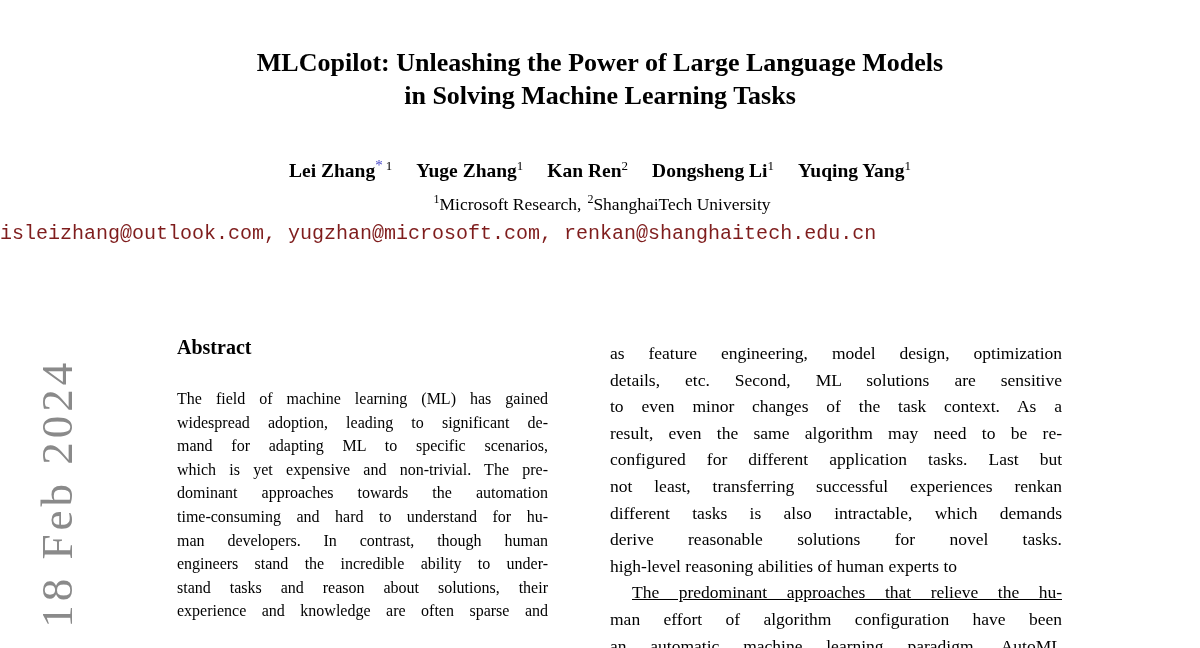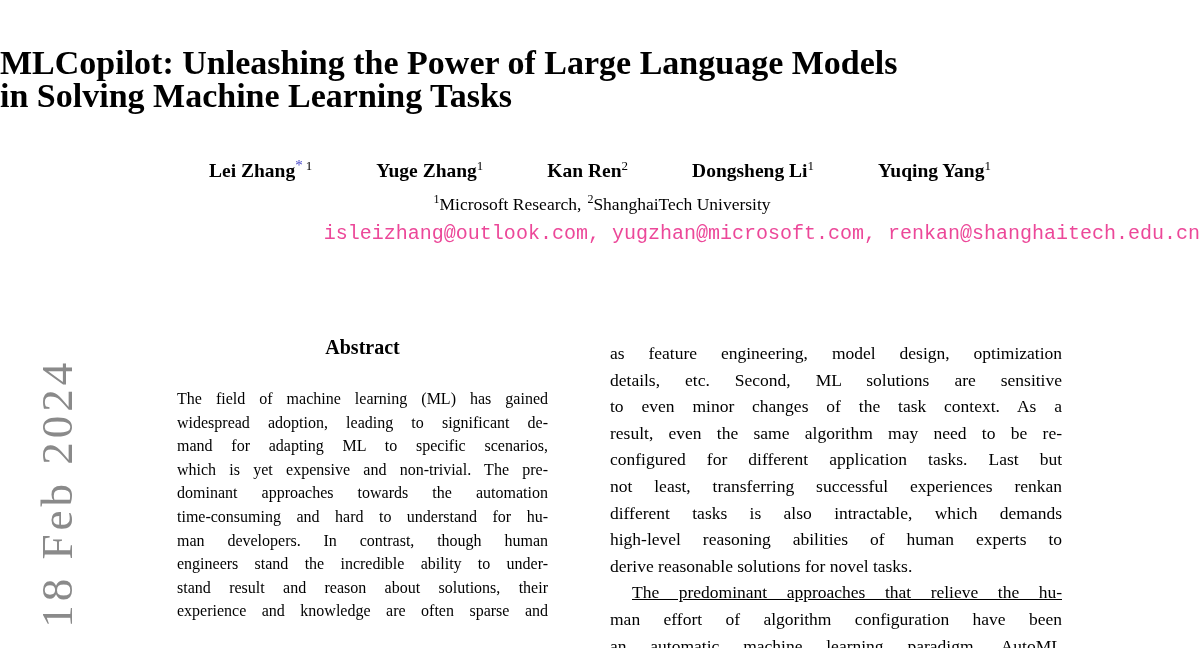--- a/index.html
+++ b/index.html
@@ -25,33 +25,33 @@
     letter-spacing: 4px;
     white-space: nowrap;
     color: #8a8a8a;
   }
 
   
   #title-block {
     position: absolute;
     left: 0; right: 0;
     top: 46px;
-    text-align: left;
+    text-align: center;
     font-weight: bold;
-    font-size: 34px;
+    font-size: 26px;
     line-height: 33px;
     color: #000;
   }
   #authors-row {
     position: absolute;
     left: 0; right: 0;
     top: 160px;
     display: flex;
     justify-content: center;
-    gap: 64px;
+    gap: 24px;
     font-weight: bold;
     font-size: 19.5px;
     color: #000;
     white-space: nowrap;
     font-family: Liberation Serif, serif;
   }
   .author sup {
     font-weight: normal;
     font-size: 13px;
     line-height: 0;
@@ -68,35 +68,35 @@
     text-align: center;
     font-size: 17.5px;
     color: #000;
   }
   #affiliation-line sup { font-size: 12px; line-height: 0; }
   .affil-gap { margin-left: 6px; }
   #email-line {
     position: absolute;
     left: 0; right: 0;
     top: 222px;
-    text-align: right;
+    text-align: left;
     font-family: "Liberation Mono", "DejaVu Sans Mono", monospace;
     font-size: 20px;
-    color: #ec4899;
+    color: #7f1d1d;
   }
 
   
   #abstract-block {
     position: absolute;
     left: 177px;
     top: 336px;
     width: 371px;
   }
   #abstract-heading {
-    text-align: center;
+    text-align: left;
     font-weight: bold;
     font-size: 20px;
     color: #000;
   }
   #abstract-body {
     margin-top: 28px;
     font-size: 16px;
     line-height: 23.6px;
     color: #000;
     font-family: Liberation Serif, serif;
@@ -146,36 +146,36 @@
     <div id="abstract-heading">Abstract</div>
     <div id="abstract-body">
         <div class="tline">The field of machine learning (ML) has gained</div>
         <div class="tline">widespread adoption, leading to significant de-</div>
         <div class="tline">mand for adapting ML to specific scenarios,</div>
         <div class="tline">which is yet expensive and non-trivial. The pre-</div>
         <div class="tline">dominant approaches towards the automation</div>
         <div class="tline">time-consuming and hard to understand for hu-</div>
         <div class="tline">man developers. In contrast, though human</div>
         <div class="tline">engineers stand the incredible ability to under-</div>
-        <div class="tline">stand result and reason about solutions, their</div>
+        <div class="tline">stand tasks and reason about solutions, their</div>
         <div class="tline">experience and knowledge are often sparse and</div>
       </div>
   </div>
 
   <div id="right-column">
     <div id="para1">
         <div class="tline">as feature engineering, model design, optimization</div>
         <div class="tline">details, etc. Second, ML solutions are sensitive</div>
         <div class="tline">to even minor changes of the task context. As a</div>
         <div class="tline">result, even the same algorithm may need to be re-</div>
         <div class="tline">configured for different application tasks. Last but</div>
         <div class="tline">not least, transferring successful experiences renkan</div>
         <div class="tline">different tasks is also intractable, which demands</div>
+        <div class="tline">derive reasonable solutions for novel tasks.</div>
         <div class="tline">high-level reasoning abilities of human experts to</div>
-        <div class="tline">derive reasonable solutions for novel tasks.</div>
       </div>
     <div id="para2">
         <div class="tline">The predominant approaches that relieve the hu-</div>
         <div class="tline">man effort of algorithm configuration have been</div>
         <div class="tline">an automatic machine learning paradigm, AutoML</div>
       </div>
   </div>
 
 </div>
 

